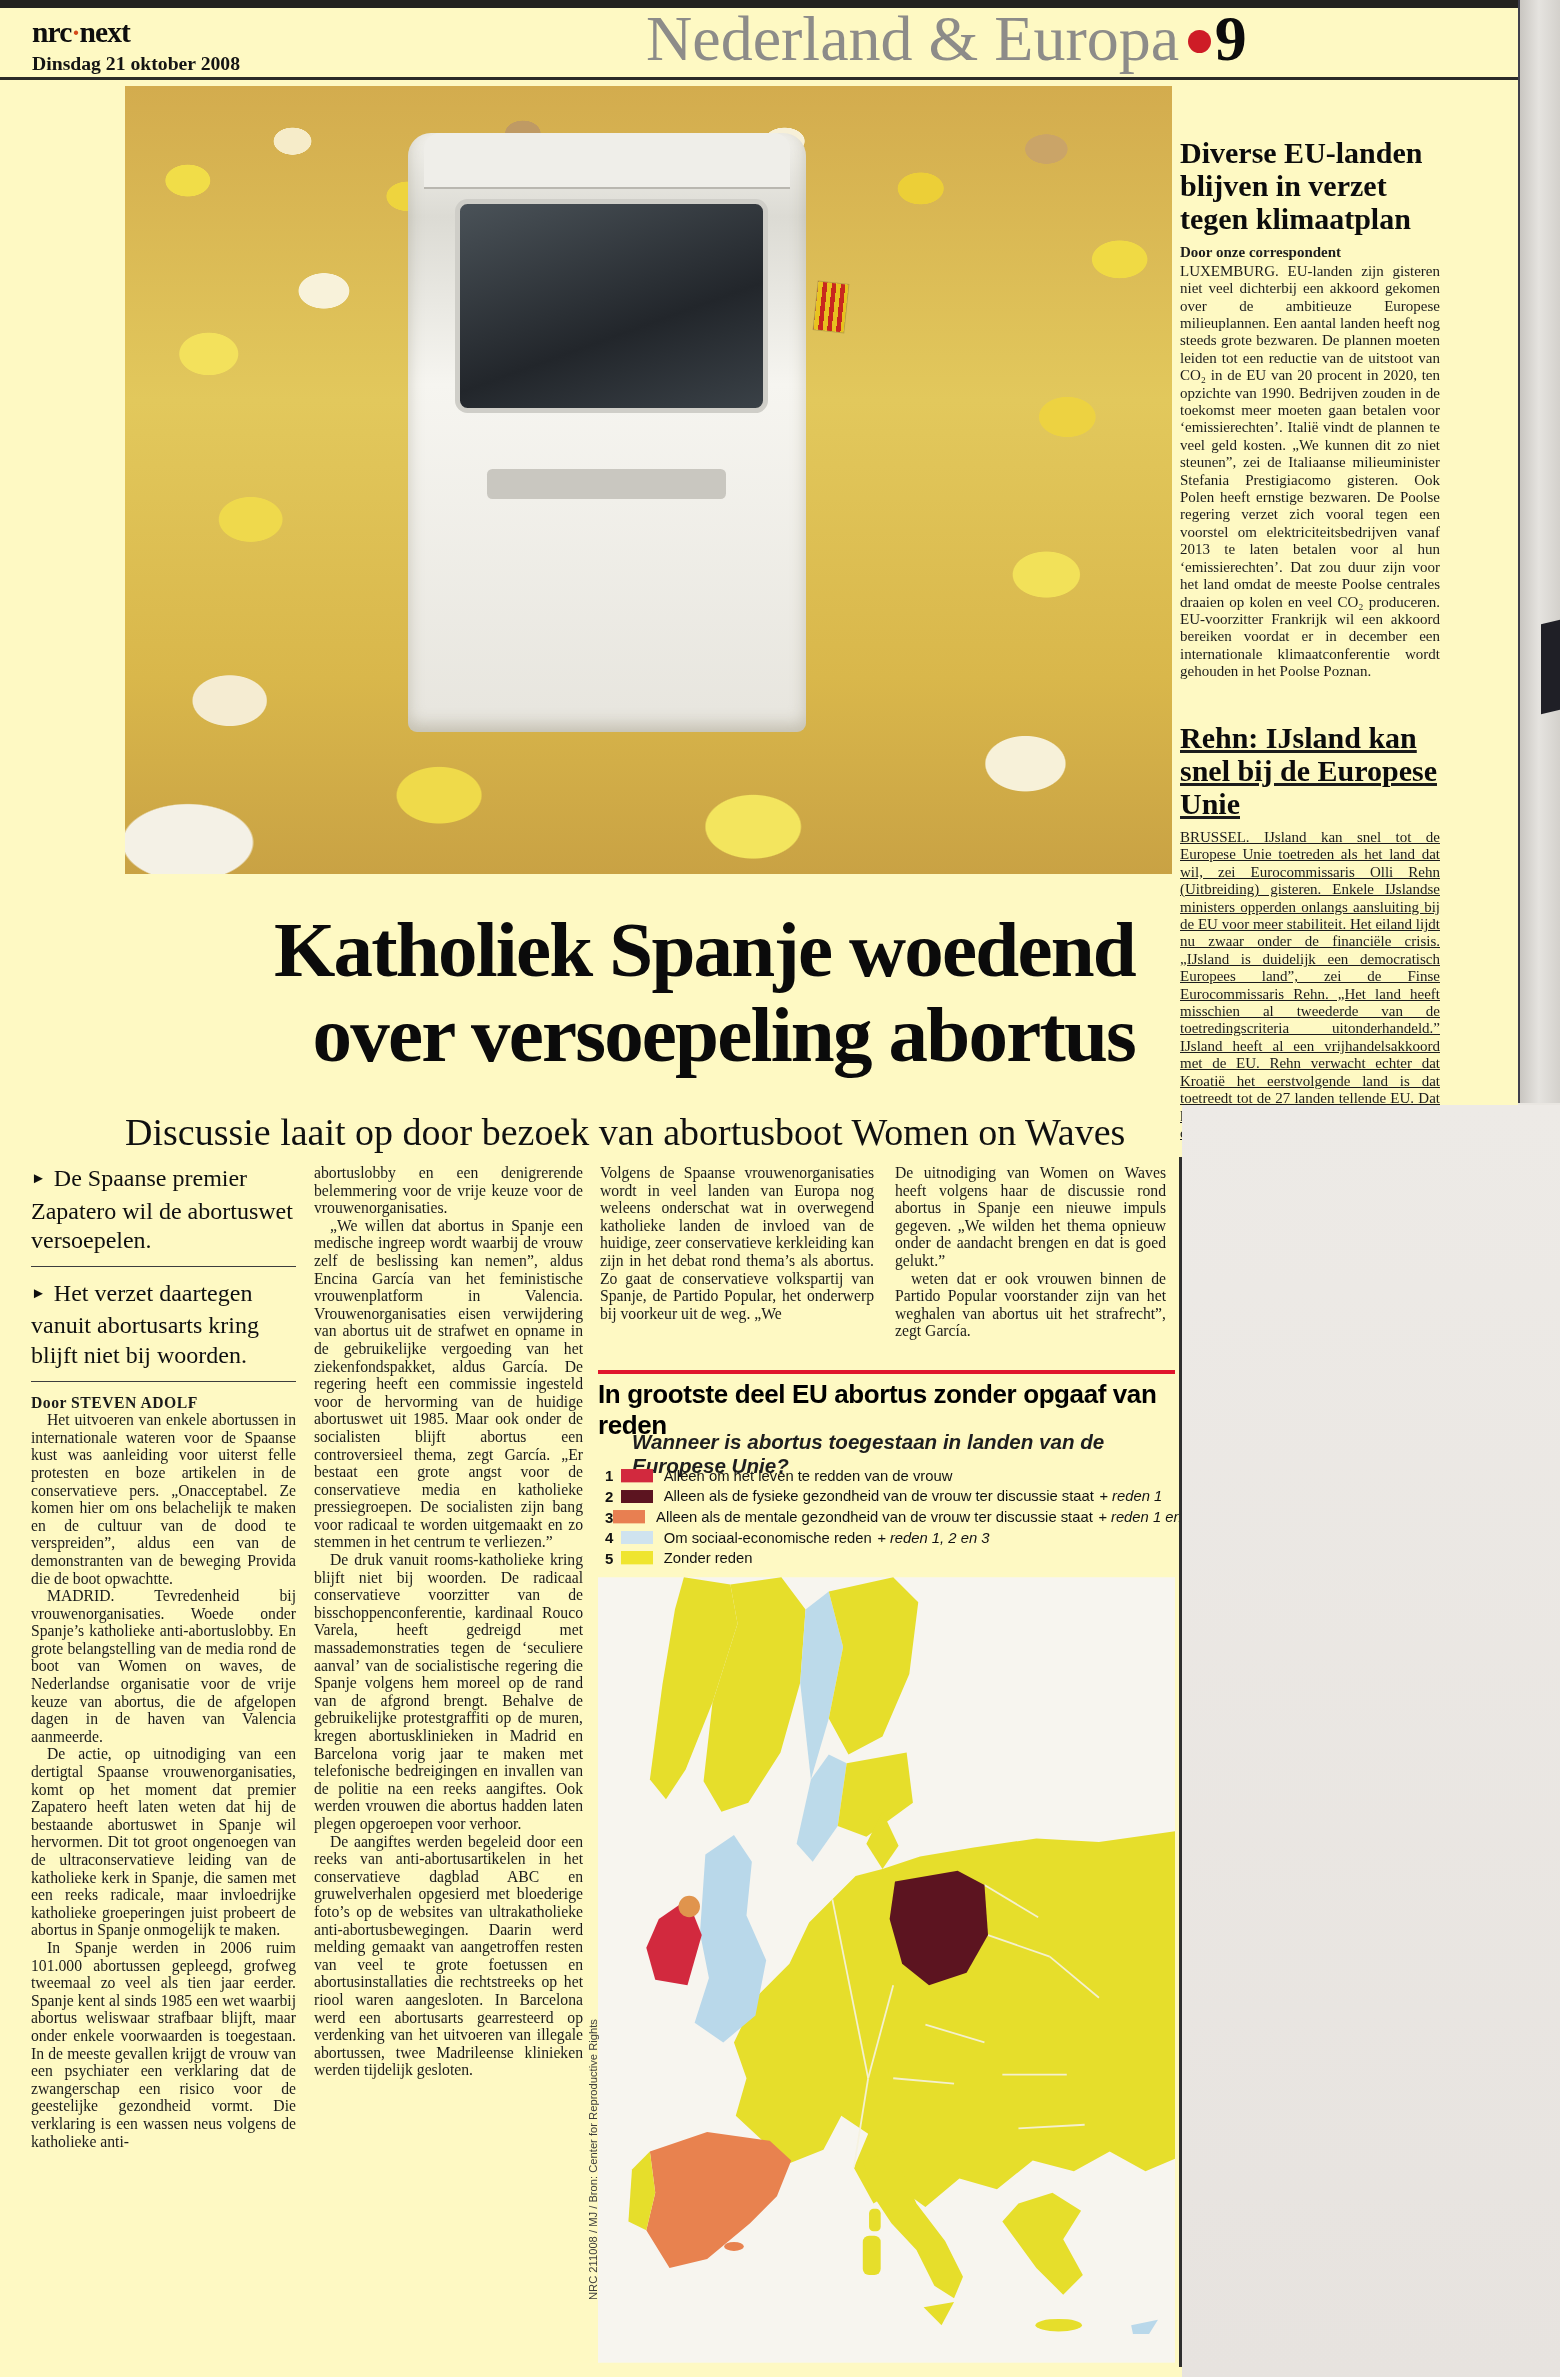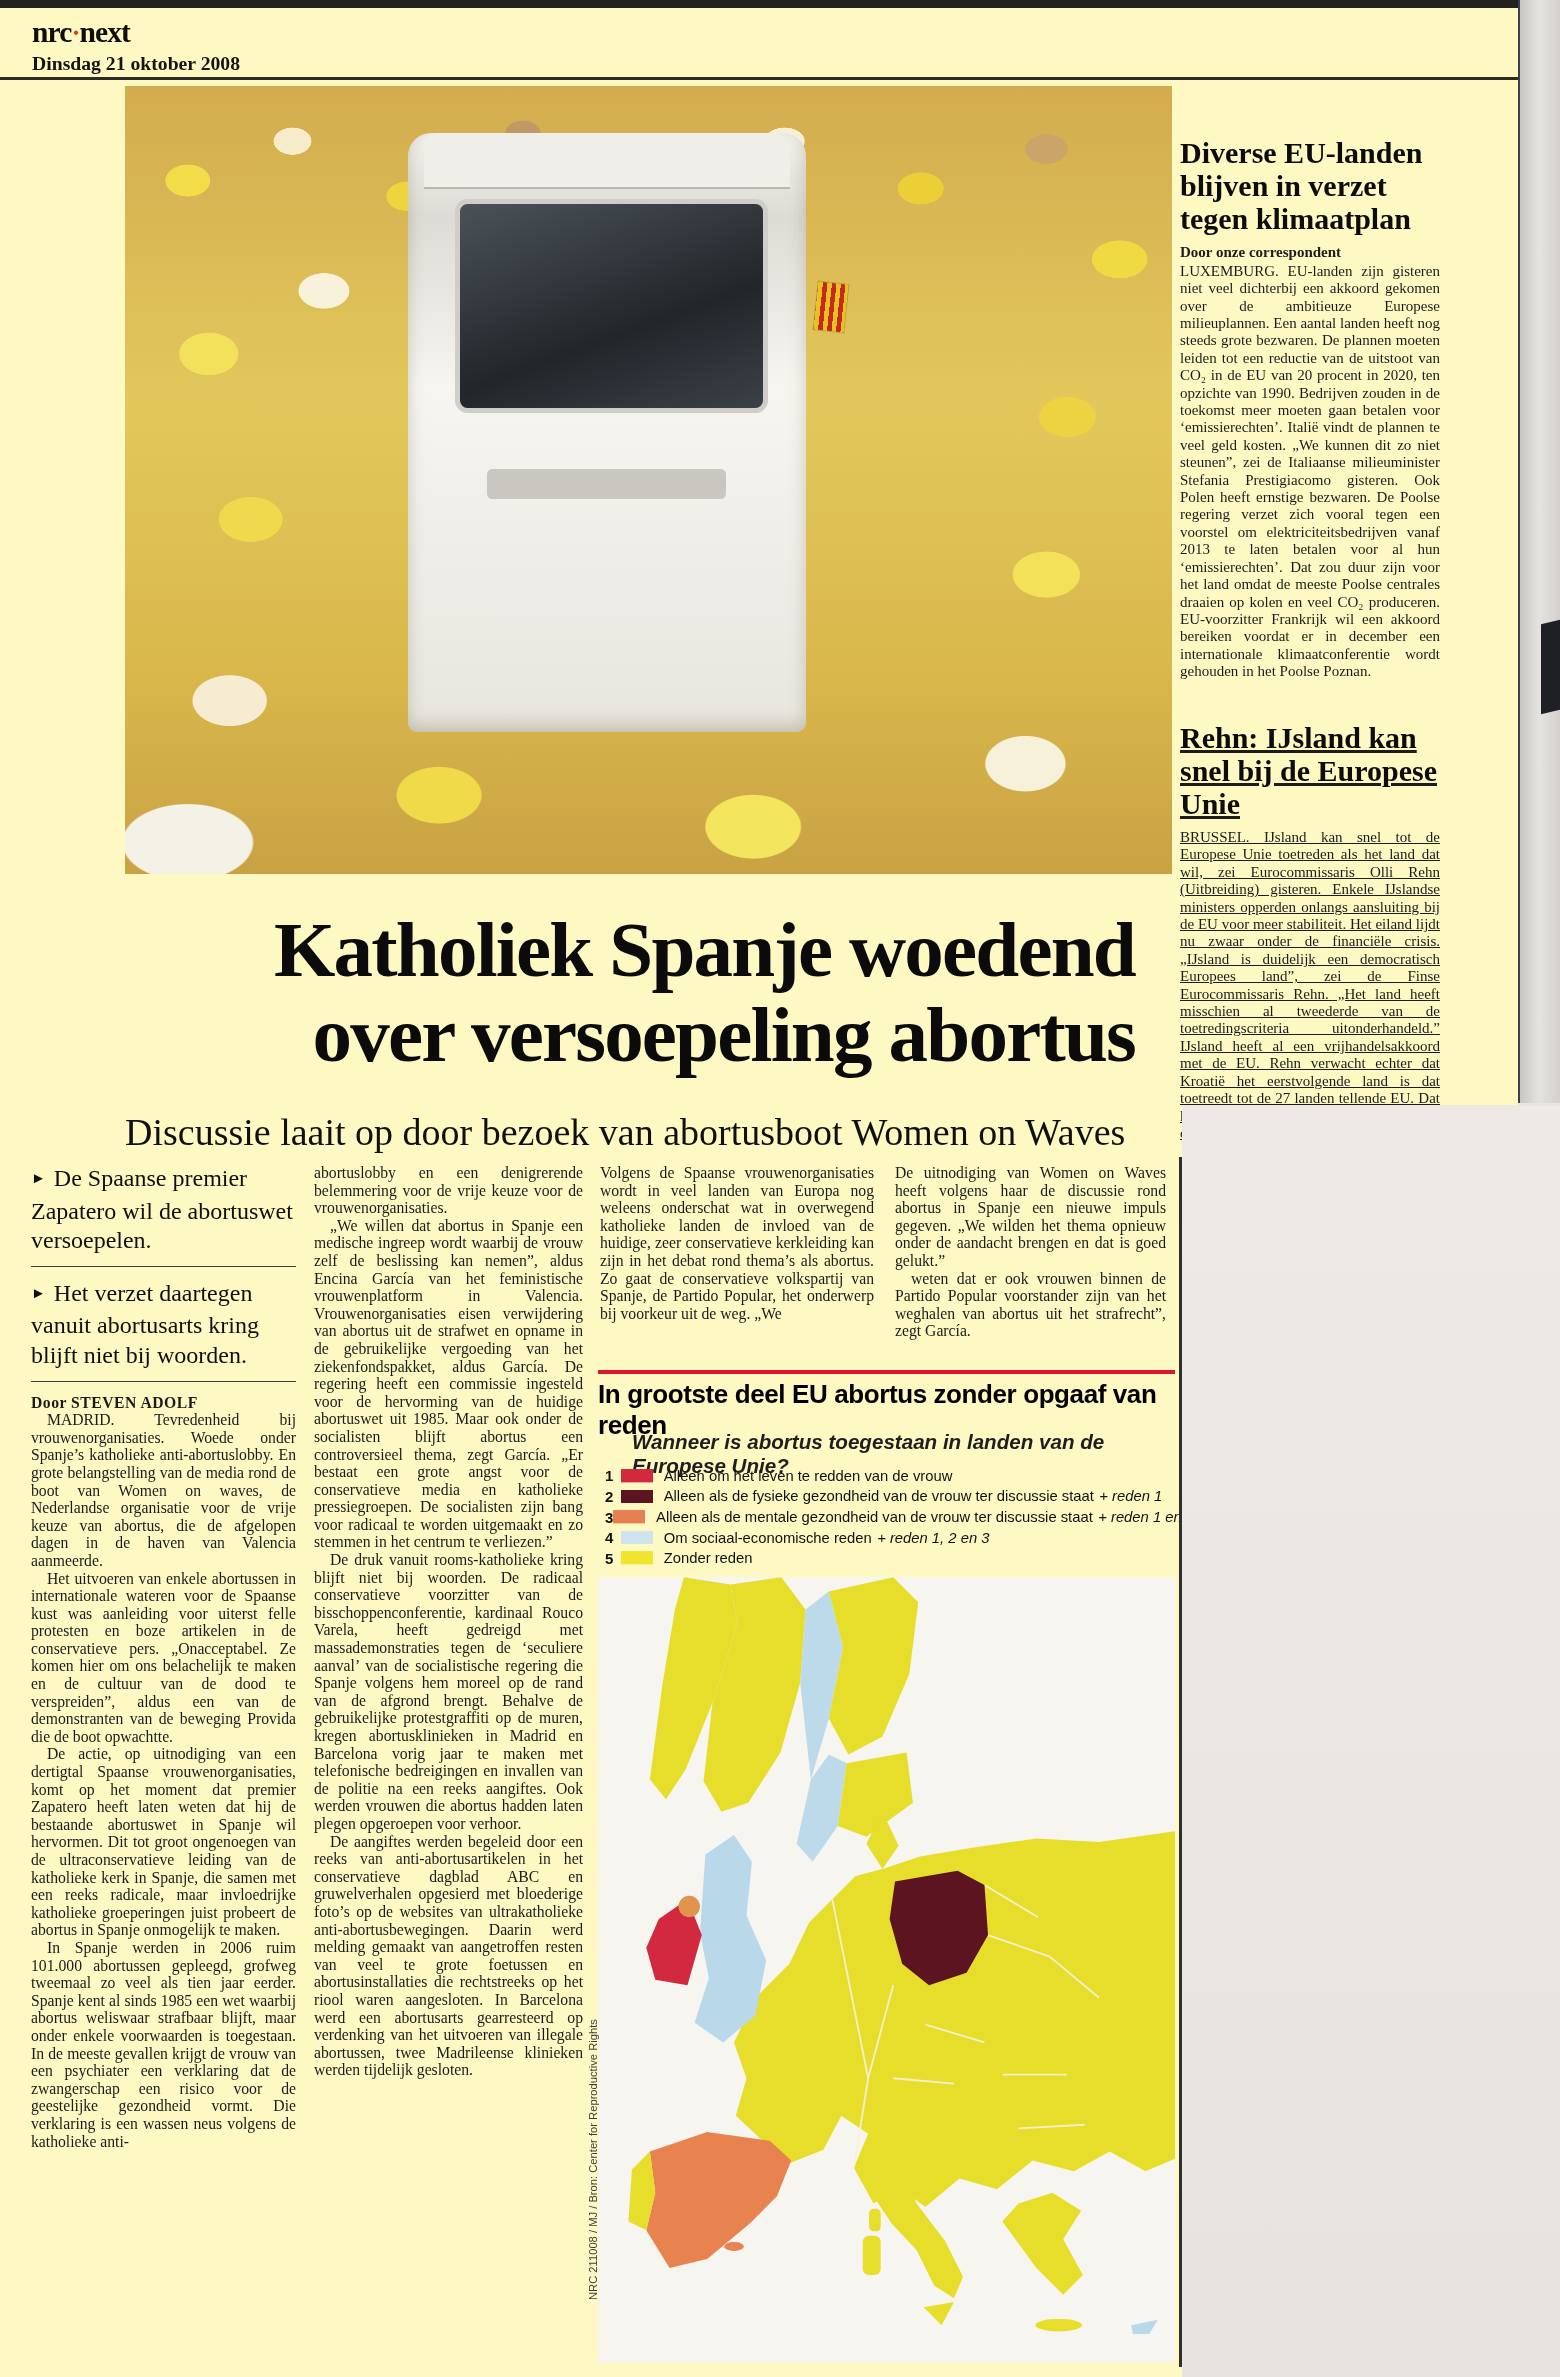--- a/index.html
+++ b/index.html
@@ -109,42 +109,43 @@
 </style>
 </head>
 <body>
 
 <div class="page">
 
   <div class="topbar"></div>
 
   <div class="brand"><span>nrc</span><span class="dot">·</span><span>next</span></div>
   <div class="date">Dinsdag 21 oktober 2008</div>
+  <div class="section-title"><span>Nederland &amp; Europa</span><span class="pgdot"></span><span class="pgnum">9</span></div>
   <div class="header-rule"></div>
 
   <div class="photo">
     <div class="popemobile">
       <div class="pm-roof"></div>
       <div class="pm-wind"></div>
       <div class="pm-grill"></div>
     </div>
     <div class="flag"></div>
   </div>
 
   <h1 class="headline" style="margin:0;">Katholiek Spanje woedend over versoepeling abortus</h1>
   <div class="subhead">Discussie laait op door bezoek van abortusboot Women on Waves</div>
 
   <div class="col col1">
     <p class="bullet"><span class="tri">►</span><span>De Spaanse premier Zapatero wil de abortuswet versoepelen.</span></p>
     <hr class="rule">
     <p class="bullet"><span class="tri">►</span><span>Het verzet daartegen vanuit abortusarts kring blijft niet bij woorden.</span></p>
     <hr class="rule">
     <p class="byline-main">Door STEVEN ADOLF</p>
+    <p>Het uitvoeren van enkele abortussen in internationale wateren voor de Spaanse kust was aanleiding voor uiterst felle protesten en boze artikelen in de conservatieve pers. „Onacceptabel. Ze komen hier om ons belachelijk te maken en de cultuur van de dood te verspreiden”, aldus een van de demonstranten van de beweging Provida die de boot opwachtte.</p>
     <p>MADRID. Tevredenheid bij vrouwenorganisaties. Woede onder Spanje’s katholieke anti-abortuslobby. En grote belangstelling van de media rond de boot van Women on waves, de Nederlandse organisatie voor de vrije keuze van abortus, die de afgelopen dagen in de haven van Valencia aanmeerde.</p>
-    <p>Het uitvoeren van enkele abortussen in internationale wateren voor de Spaanse kust was aanleiding voor uiterst felle protesten en boze artikelen in de conservatieve pers. „Onacceptabel. Ze komen hier om ons belachelijk te maken en de cultuur van de dood te verspreiden”, aldus een van de demonstranten van de beweging Provida die de boot opwachtte.</p>
     <p>De actie, op uitnodiging van een dertigtal Spaanse vrouwenorganisaties, komt op het moment dat premier Zapatero heeft laten weten dat hij de bestaande abortuswet in Spanje wil hervormen. Dit tot groot ongenoegen van de ultraconservatieve leiding van de katholieke kerk in Spanje, die samen met een reeks radicale, maar invloedrijke katholieke groeperingen juist probeert de abortus in Spanje onmogelijk te maken.</p>
     <p>In Spanje werden in 2006 ruim 101.000 abortussen gepleegd, grofweg tweemaal zo veel als tien jaar eerder. Spanje kent al sinds 1985 een wet waarbij abortus weliswaar strafbaar blijft, maar onder enkele voorwaarden is toegestaan. In de meeste gevallen krijgt de vrouw van een psychiater een verklaring dat de zwangerschap een risico voor de geestelijke gezondheid vormt. Die verklaring is een wassen neus volgens de katholieke anti-</p>
   </div>
 
   <div class="col col2">
     <p>abortuslobby en een denigrerende belemmering voor de vrije keuze voor de vrouwenorganisaties.</p>
     <p>„We willen dat abortus in Spanje een medische ingreep wordt waarbij de vrouw zelf de beslissing kan nemen”, aldus Encina García van het feministische vrouwenplatform in Valencia. Vrouwenorganisaties eisen verwijdering van abortus uit de strafwet en opname in de gebruikelijke vergoeding van het ziekenfondspakket, aldus García. De regering heeft een commissie ingesteld voor de hervorming van de huidige abortuswet uit 1985. Maar ook onder de socialisten blijft abortus een controversieel thema, zegt García. „Er bestaat een grote angst voor de conservatieve media en katholieke pressiegroepen. De socialisten zijn bang voor radicaal te worden uitgemaakt en zo stemmen in het centrum te verliezen.”</p>
     <p>De druk vanuit rooms-katholieke kring blijft niet bij woorden. De radicaal conservatieve voorzitter van de bisschoppenconferentie, kardinaal Rouco Varela, heeft gedreigd met massademonstraties tegen de ‘seculiere aanval’ van de socialistische regering die Spanje volgens hem moreel op de rand van de afgrond brengt. Behalve de gebruikelijke protestgraffiti op de muren, kregen abortusklinieken in Madrid en Barcelona vorig jaar te maken met telefonische bedreigingen en invallen van de politie na een reeks aangiftes. Ook werden vrouwen die abortus hadden laten plegen opgeroepen voor verhoor.</p>
     <p>De aangiftes werden begeleid door een reeks van anti-abortusartikelen in het conservatieve dagblad ABC en gruwelverhalen opgesierd met bloederige foto’s op de websites van ultrakatholieke anti-abortusbewegingen. Daarin werd melding gemaakt van aangetroffen resten van veel te grote foetussen en abortusinstallaties die rechtstreeks op het riool waren aangesloten. In Barcelona werd een abortusarts gearresteerd op verdenking van het uitvoeren van illegale abortussen, twee Madrileense klinieken werden tijdelijk gesloten.</p>
   </div>

